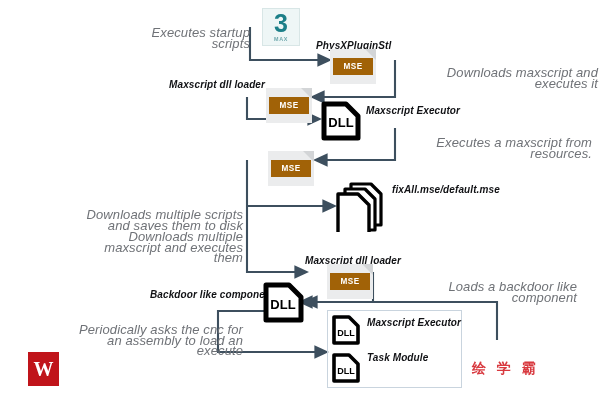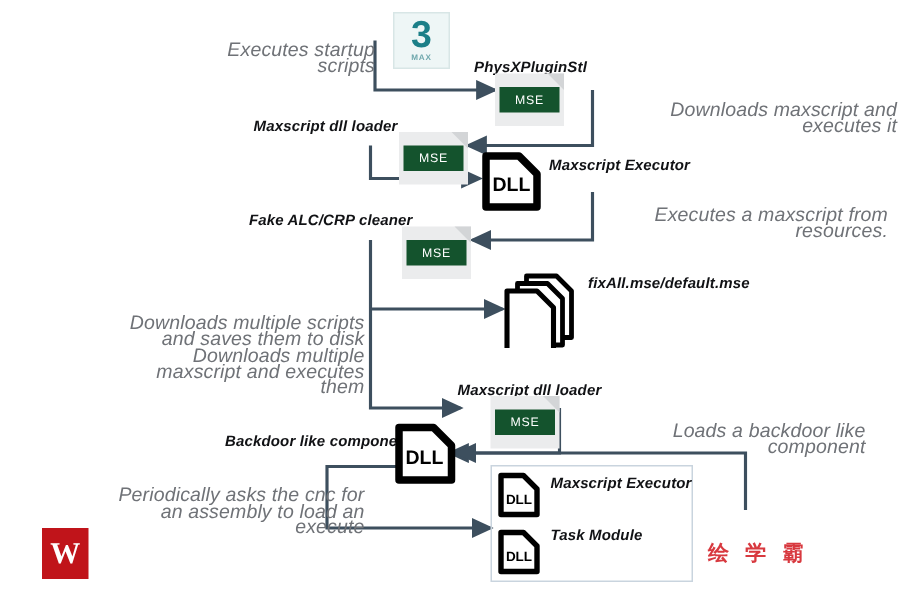--- a/index.html
+++ b/index.html
@@ -48,24 +48,24 @@
     background:#ebeced;
   }
   .mse .fold{
     position:absolute;right:0;top:0;
     width:0;height:0;
     border-left:11px solid transparent;
     border-top:11px solid #d3d5d7;
   }
   .mse .band{
     position:absolute;left:3px;top:9px;width:40px;height:17px;
-    background:#14532d;
+    background:#a16207;
     display:flex;align-items:center;justify-content:center;
     color:#ffffff;
-    font-size:8.2px;font-weight:normal;letter-spacing:.5px;
+    font-size:8.2px;font-weight:bold;letter-spacing:.5px;
     font-family:"Liberation Sans",sans-serif;
   }
 
   
   .dll{position:absolute;}
 
   
   .stack{position:absolute;width:52px;height:52px;}
 
   
@@ -180,21 +180,20 @@
 
 
   <svg class="dll" style="left:320px;top:100px;" width="42" height="42">
     <path d="M4,4 H26 L38,16 V38 H4 Z" fill="#ffffff" stroke="#000000" stroke-width="5" stroke-linejoin="round"></path>
     <text x="21" y="27" text-anchor="middle" font-family="Liberation Sans, sans-serif" font-size="13" font-weight="bold" fill="#000000">DLL</text>
   </svg>
   <div class="lbl" style="left:366px;top:106px;">Maxscript Executor</div>
 
   <div class="note l" style="left:392px;top:138px;width:200px;">Executes a maxscript from resources.</div>
 
-  <div class="lbl r" style="left:155px;top:143px;width:120px;">Fake ALC/CRP cleaner</div>
   <div class="mse" style="left:268px;top:151px;">
     <div class="sheet"></div>
     <div class="fold"></div>
     <div class="band">MSE</div>
   </div>
 
   <div class="note r" style="left:78px;top:210px;width:165px;">Downloads multiple scripts and saves them to disk</div>
   <div class="note r" style="left:78px;top:232px;width:165px;">Downloads multiple maxscript and executes them</div>
 
   <svg class="stack" style="left:333px;top:180px;" width="58" height="55">

